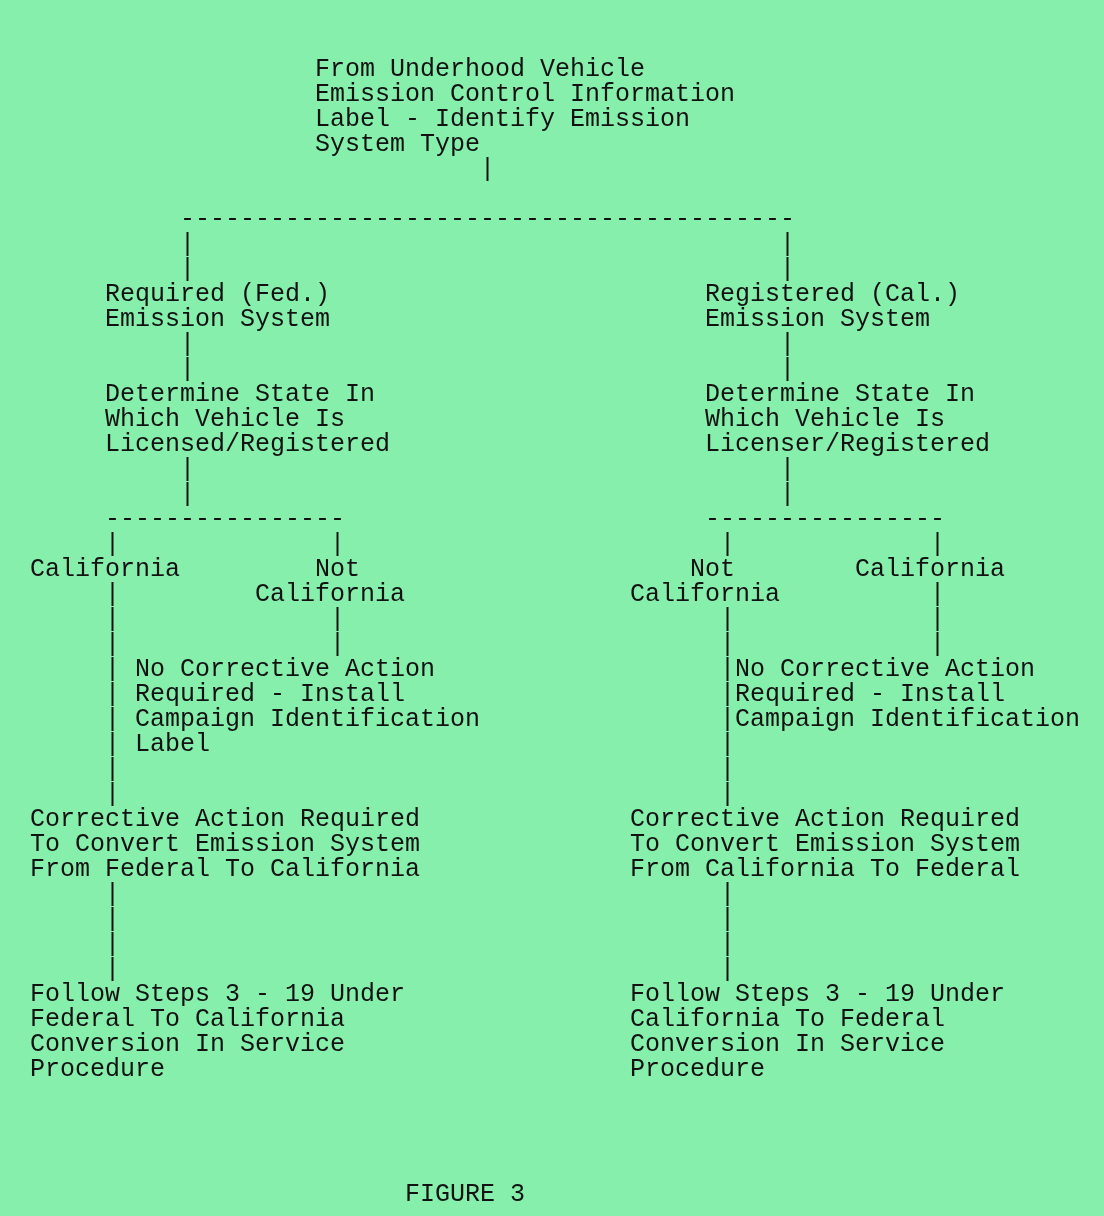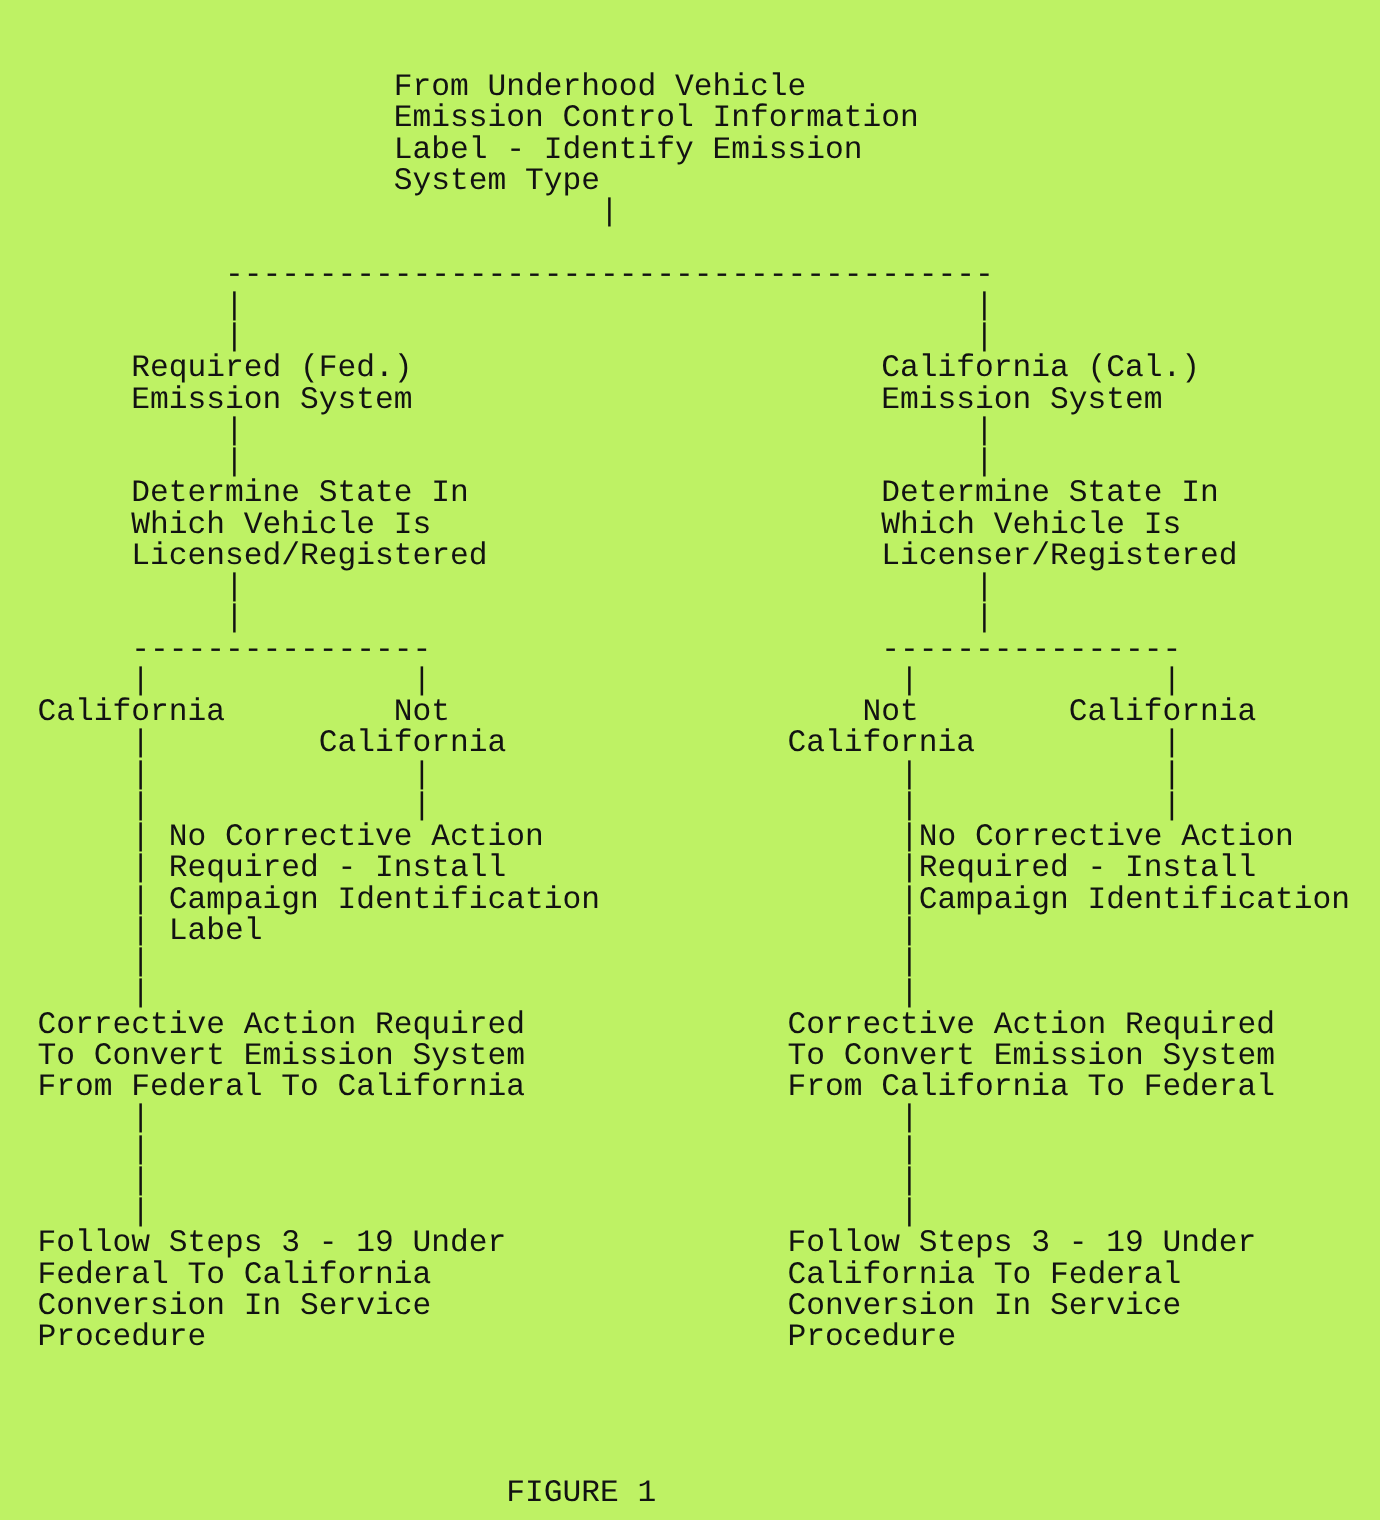--- a/index.html
+++ b/index.html
@@ -4,21 +4,21 @@
 <style>
   html, body {
     margin: 0;
     padding: 0;
     background: #ffffff;
   }
   .canvas {
     position: relative;
     width: 1104px;
     height: 1216px;
-    background: #bef264;
+    background: #86efac;
     font-family: "Liberation Mono", "DejaVu Sans Mono", monospace;
     font-size: 25px;
     line-height: 25px;
     color: #121212;
     overflow: hidden;
   }
   .blk {
     position: absolute;
     margin: 0;
     padding: 0;
@@ -39,21 +39,21 @@
   <pre class="blk" style="left:480px;top:157px">|</pre>
 
   <pre class="blk" style="left:180px;top:207px">-----------------------------------------</pre>
   <pre class="blk" style="left:180px;top:232px">|
 |</pre>
   <pre class="blk" style="left:780px;top:232px">|
 |</pre>
 
   <pre class="blk" style="left:105px;top:282px">Required (Fed.)
 Emission System</pre>
-  <pre class="blk" style="left:705px;top:282px">California (Cal.)
+  <pre class="blk" style="left:705px;top:282px">Registered (Cal.)
 Emission System</pre>
   <pre class="blk" style="left:180px;top:332px">|
 |</pre>
   <pre class="blk" style="left:780px;top:332px">|
 |</pre>
 
   <pre class="blk" style="left:105px;top:382px">Determine State In
 Which Vehicle Is
 Licensed/Registered</pre>
   <pre class="blk" style="left:705px;top:382px">Determine State In
@@ -128,15 +128,15 @@
 
   <pre class="blk" style="left:30px;top:982px">Follow Steps 3 - 19 Under
 Federal To California
 Conversion In Service
 Procedure</pre>
   <pre class="blk" style="left:630px;top:982px">Follow Steps 3 - 19 Under
 California To Federal
 Conversion In Service
 Procedure</pre>
 
-  <pre class="blk" style="left:405px;top:1182px">FIGURE 1</pre>
+  <pre class="blk" style="left:405px;top:1182px">FIGURE 3</pre>
 
 </div>
 
 </body></html>

